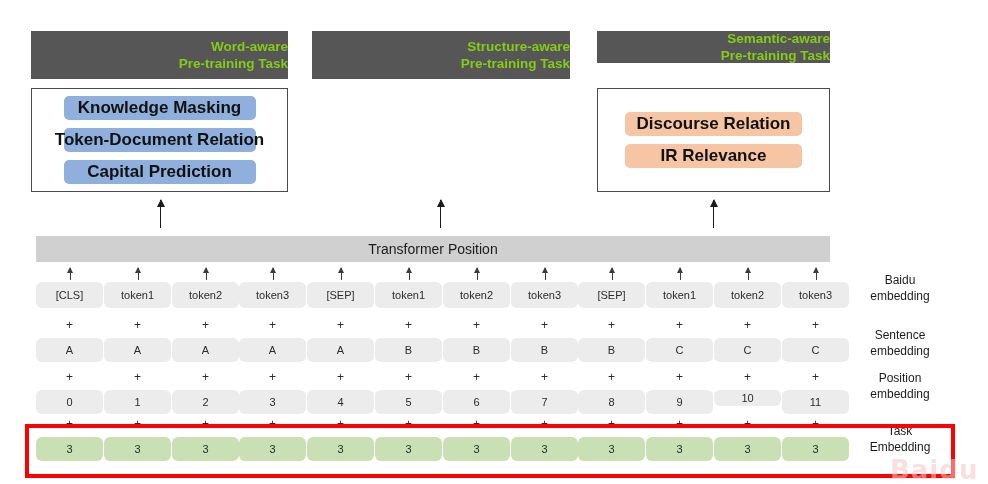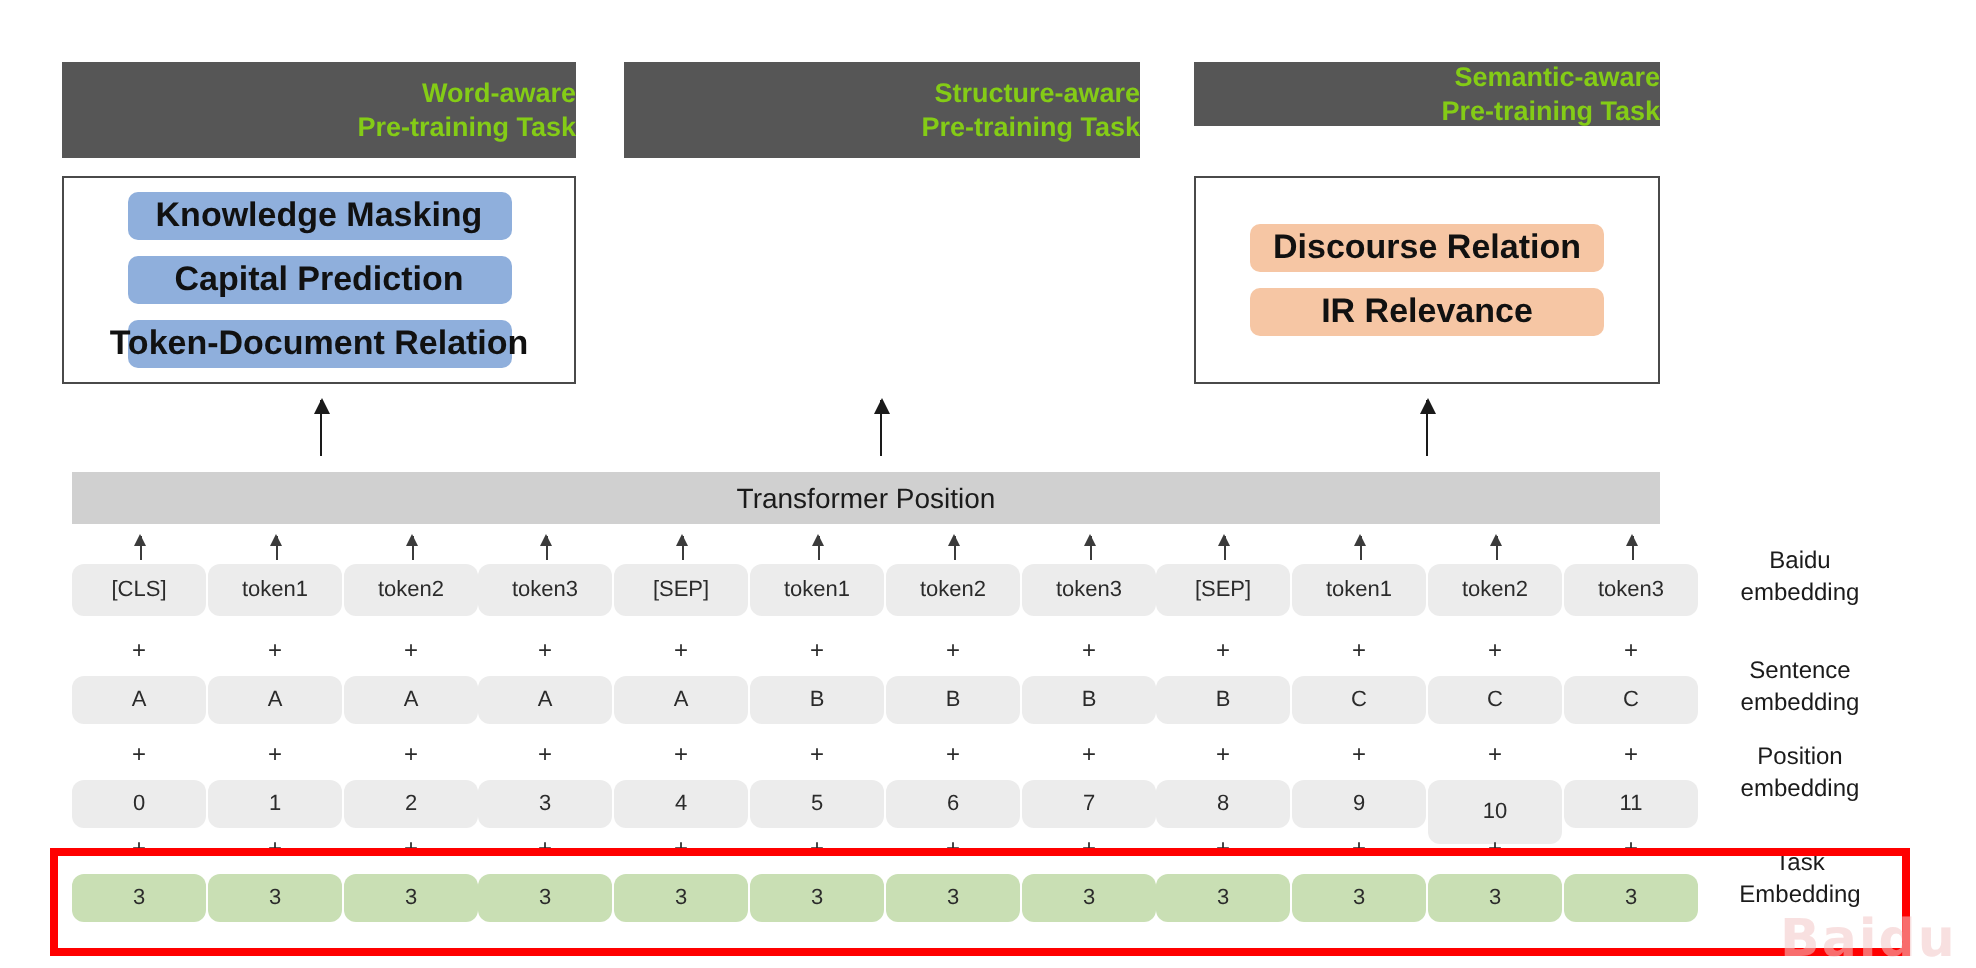--- a/index.html
+++ b/index.html
@@ -97,22 +97,22 @@
 
 <div id="stage">
 
   <div class="panel" id="panel-0" style="left: 31px; top: 31px; width: 257px; height: 161px;">
     <div class="panel-header" style="width: 257px; height: 48px;">
       <span>Word-aware</span>
       <span>Pre-training Task</span>
     </div>
     <div class="panel-body" style="top: 57px; width: 257px; height: 104px;">
       <div class="pill blue" style="width: 192px; height: 24px; margin-top: 0px;">Knowledge Masking</div>
+      <div class="pill blue" style="width: 192px; height: 24px; margin-top: 8px;">Token-Document Relation</div>
       <div class="pill blue" style="width: 192px; height: 24px; margin-top: 8px;">Capital  Prediction</div>
-      <div class="pill blue" style="width: 192px; height: 24px; margin-top: 8px;">Token-Document Relation</div>
     </div>
   </div>
 
   <div class="panel" id="panel-1" style="left: 312px; top: 31px; width: 258px; height: 161px;">
     <div class="panel-header" style="width: 258px; height: 48px;">
       <span>Structure-aware</span>
       <span>Pre-training Task</span>
     </div>
   </div>
 
@@ -198,21 +198,21 @@
       <div class="cell grey" style="left: 375px; top: 390px; width: 67px; height: 24px;">5</div>
       <div class="plus" style="left: 443px; top: 371px; width: 67px;">+</div>
       <div class="cell grey" style="left: 443px; top: 390px; width: 67px; height: 24px;">6</div>
       <div class="plus" style="left: 511px; top: 371px; width: 67px;">+</div>
       <div class="cell grey" style="left: 511px; top: 390px; width: 67px; height: 24px;">7</div>
       <div class="plus" style="left: 578px; top: 371px; width: 67px;">+</div>
       <div class="cell grey" style="left: 578px; top: 390px; width: 67px; height: 24px;">8</div>
       <div class="plus" style="left: 646px; top: 371px; width: 67px;">+</div>
       <div class="cell grey" style="left: 646px; top: 390px; width: 67px; height: 24px;">9</div>
       <div class="plus" style="left: 714px; top: 371px; width: 67px;">+</div>
-      <div class="cell grey" style="left: 714px; top: 390px; width: 67px; height: 32px; text-align: center;">10</div>
+      <div class="cell grey" style="left: 714px; top: 390px; width: 67px; height: 16px; text-align: center;">10</div>
       <div class="plus" style="left: 782px; top: 371px; width: 67px;">+</div>
       <div class="cell grey" style="left: 782px; top: 390px; width: 67px; height: 24px;">11</div>
       <div class="plus" style="left: 36px; top: 418px; width: 67px;">+</div>
       <div class="cell green" style="left: 36px; top: 437px; width: 67px; height: 24px;">3</div>
       <div class="plus" style="left: 104px; top: 418px; width: 67px;">+</div>
       <div class="cell green" style="left: 104px; top: 437px; width: 67px; height: 24px;">3</div>
       <div class="plus" style="left: 172px; top: 418px; width: 67px;">+</div>
       <div class="cell green" style="left: 172px; top: 437px; width: 67px; height: 24px;">3</div>
       <div class="plus" style="left: 239px; top: 418px; width: 67px;">+</div>
       <div class="cell green" style="left: 239px; top: 437px; width: 67px; height: 24px;">3</div>

